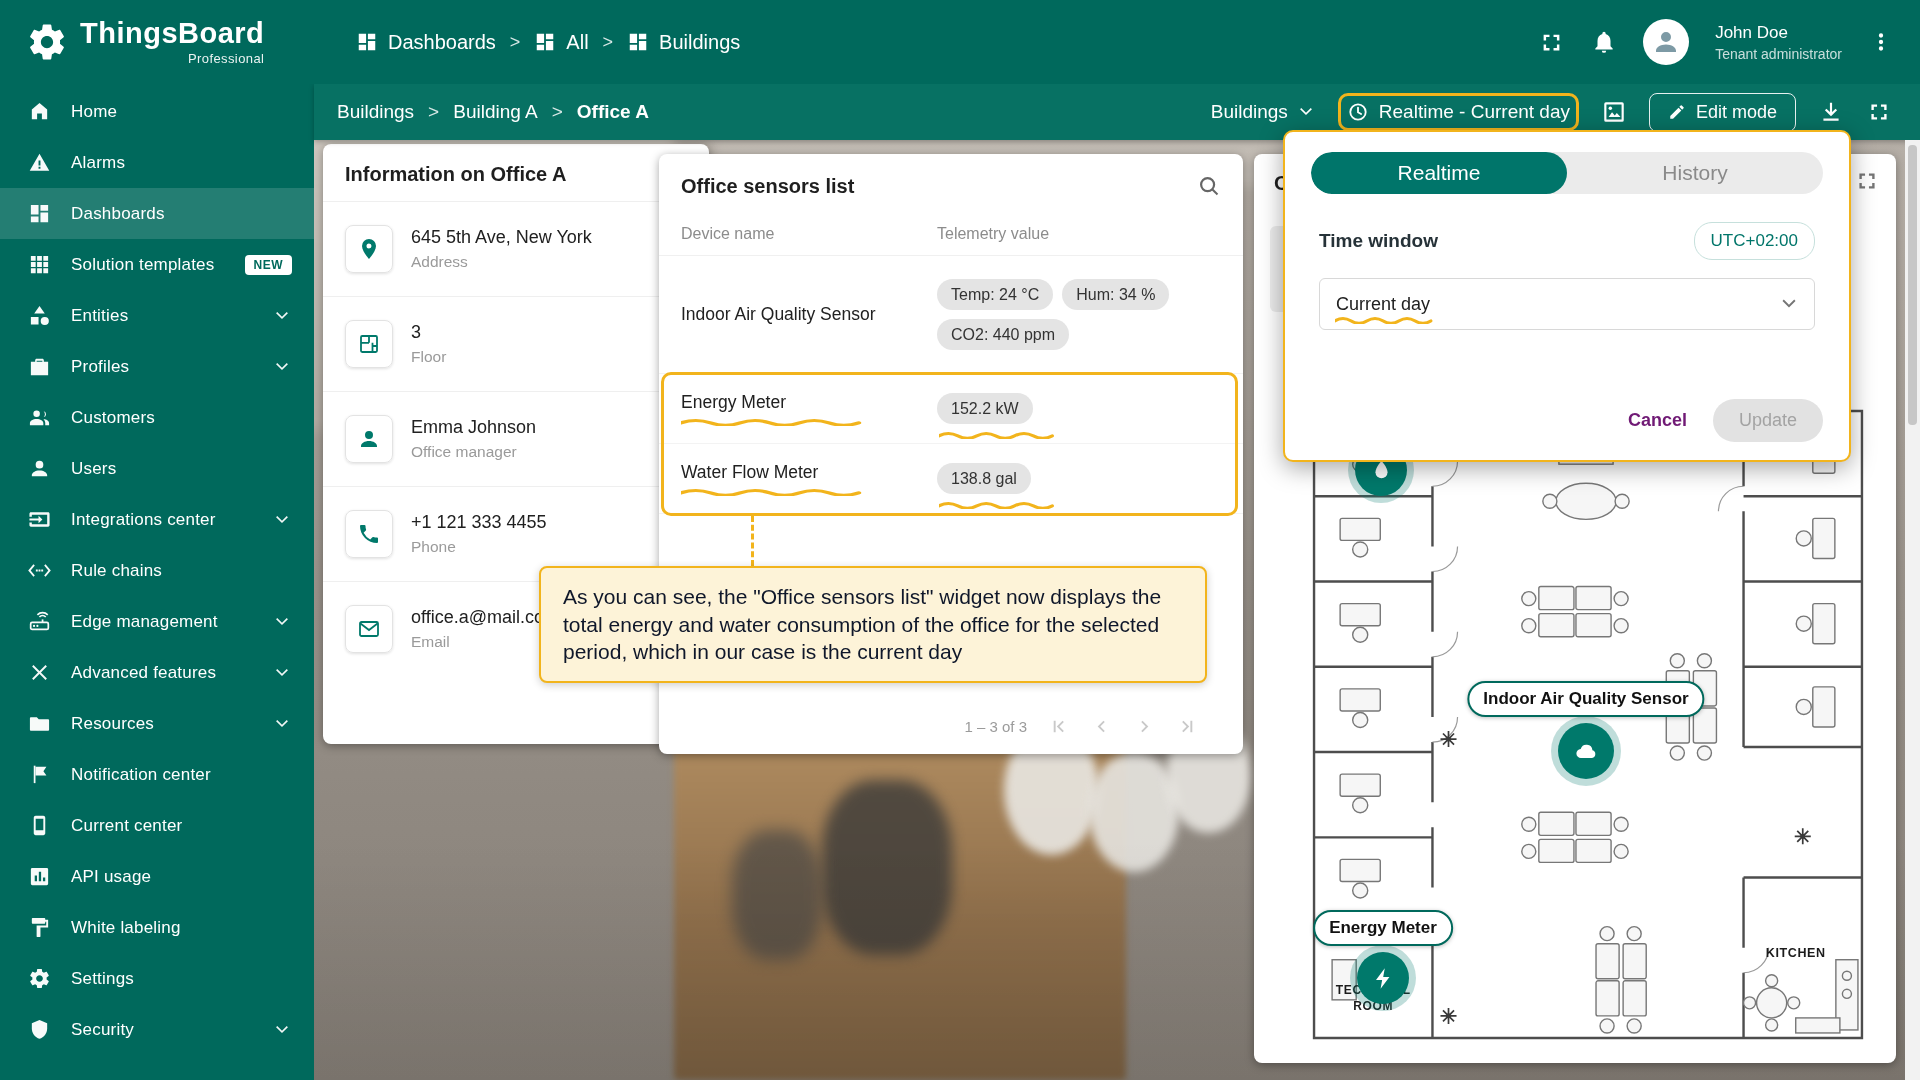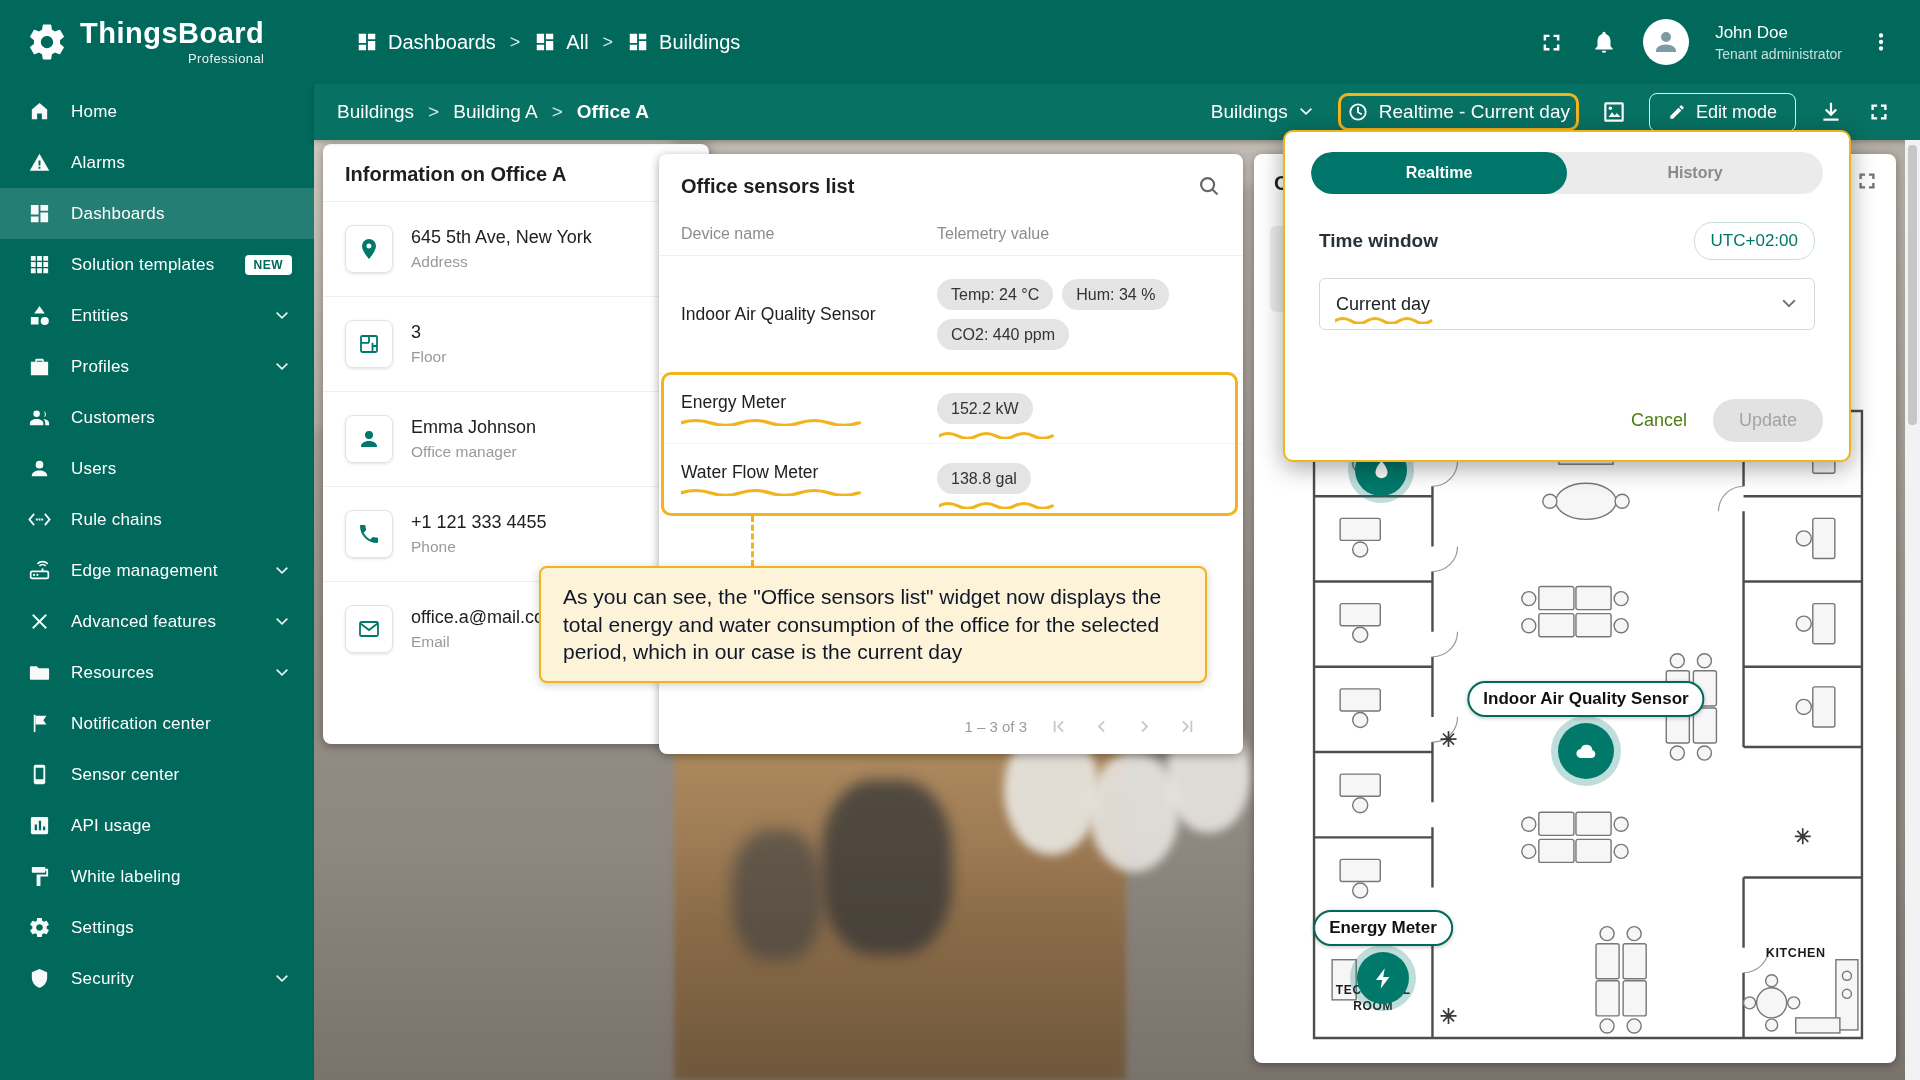--- a/index.html
+++ b/index.html
@@ -92,30 +92,30 @@
   .pag-btn{color:#C9C9C9;margin-left:20px}
   .pag-btn svg{width:23px;height:23px}
   .hl-box{position:absolute;left:2px;top:218px;width:577px;height:144px;border:3px solid #F2B41C;border-radius:10px;pointer-events:none;z-index:5}
 
   .connector{position:absolute;left:751px;top:516px;height:50px;width:0;border-left:3px dashed #F2B41C;z-index:40}
   .callout{position:absolute;left:539px;top:566px;width:668px;background:#FDF3D8;border:2.5px solid #F2B41C;border-radius:8px;padding:15px 22px;font-size:21px;line-height:1.32;color:#0f172a;z-index:45;box-shadow:0 2px 8px rgba(0,0,0,.2)}
 
   
   .popup{position:absolute;left:1283px;top:130px;width:568px;height:332px;background:#fff;border:2.5px solid #F2B41C;border-radius:10px;z-index:60;box-shadow:0 6px 24px rgba(0,0,0,.35);padding:20px 26px 18px;display:flex;flex-direction:column}
   .tw-tabs{display:flex;height:42px;border-radius:21px;background:#EBEBEB;overflow:hidden;flex:none}
-  .tw-tab{flex:1;display:flex;align-items:center;justify-content:center;font-size:16px;font-weight:700;color:#8a8a8a;cursor:pointer}
+  .tw-tab{flex:1;display:flex;align-items:center;justify-content:center;font-size:21px;font-weight:400;color:#8a8a8a;cursor:pointer}
   .tw-tab.active{background:#00756A;color:#fff;border-radius:21px}
   .tw-row{display:flex;align-items:center;justify-content:space-between;margin:28px 8px 0}
   .tw-label{font-size:19px;font-weight:600;color:#263238}
   .tz-chip{font-size:17px;font-weight:500;color:#00756A;border:1px solid #c6e0dc;background:#fff;border-radius:18px;padding:8px 16px;cursor:pointer}
   .tw-select{margin:18px 8px 0;height:52px;border:1px solid #D8D8D8;border-radius:6px;display:flex;align-items:center;justify-content:space-between;padding:0 14px 0 16px;font-size:18px;color:#212121;cursor:pointer;position:relative}
   .tw-select .caret{color:#757575}
   .sel-squig{position:absolute;left:15px;top:36px;width:100px}
   .tw-actions{margin-top:auto;display:flex;align-items:center;justify-content:flex-end;gap:10px}
-  .cancel-btn{background:none;border:none;font-size:18px;font-weight:400;color:#4d7c0f;padding:10px 16px;cursor:pointer}
+  .cancel-btn{background:none;border:none;font-size:18px;font-weight:700;color:#701a75;padding:10px 16px;cursor:pointer}
   .update-btn{background:#E2E2E2;border:none;font-size:18px;font-weight:500;color:#A3A3A3;border-radius:22px;padding:11px 26px}
 
   
   .floor-card{left:1254px;top:154px;width:642px;height:909px;z-index:10;overflow:hidden}
   .fc-title{position:absolute;left:20px;top:18px;font-size:20px;font-weight:600;color:#1f1f1f}
   .fc-fs{position:absolute;right:16px;top:14px;color:#757575}
   .fc-frag{position:absolute;left:16px;top:72px;width:30px;height:86px;background:#ECECEC;border-radius:6px}
   .plan{position:absolute;left:48px;top:252px;width:572px;height:642px}
   .plan .w{fill:none;stroke:#4d4d4d;stroke-width:2.4}
   .plan .furn{fill:#f6f6f6;stroke:#777;stroke-width:1.4}
@@ -403,20 +403,29 @@
         <span class="si-label">Customers</span>
       </div>
     <div class="side-item">
         <svg class="ic si-ic">
           <use href="#i-person"></use>
         </svg>
         <span class="si-label">Users</span>
       </div>
     <div class="side-item">
         <svg class="ic si-ic">
+          <use href="#i-input"></use>
+        </svg>
+        <span class="si-label">Integrations center</span>
+        <svg class="ic si-chev">
+          <use href="#i-chevd"></use>
+        </svg>
+      </div>
+    <div class="side-item">
+        <svg class="ic si-ic">
           <use href="#i-ethernet"></use>
         </svg>
         <span class="si-label">Rule chains</span>
       </div>
     <div class="side-item">
         <svg class="ic si-ic">
           <use href="#i-router"></use>
         </svg>
         <span class="si-label">Edge management</span>
         <svg class="ic si-chev">
@@ -444,21 +453,21 @@
     <div class="side-item">
         <svg class="ic si-ic">
           <use href="#i-flag"></use>
         </svg>
         <span class="si-label">Notification center</span>
       </div>
     <div class="side-item">
         <svg class="ic si-ic">
           <use href="#i-mobile"></use>
         </svg>
-        <span class="si-label">Sensor center</span>
+        <span class="si-label">Current center</span>
       </div>
     <div class="side-item">
         <svg class="ic si-ic">
           <use href="#i-chart"></use>
         </svg>
         <span class="si-label">API usage</span>
       </div>
     <div class="side-item">
         <svg class="ic si-ic">
           <use href="#i-paint"></use>

